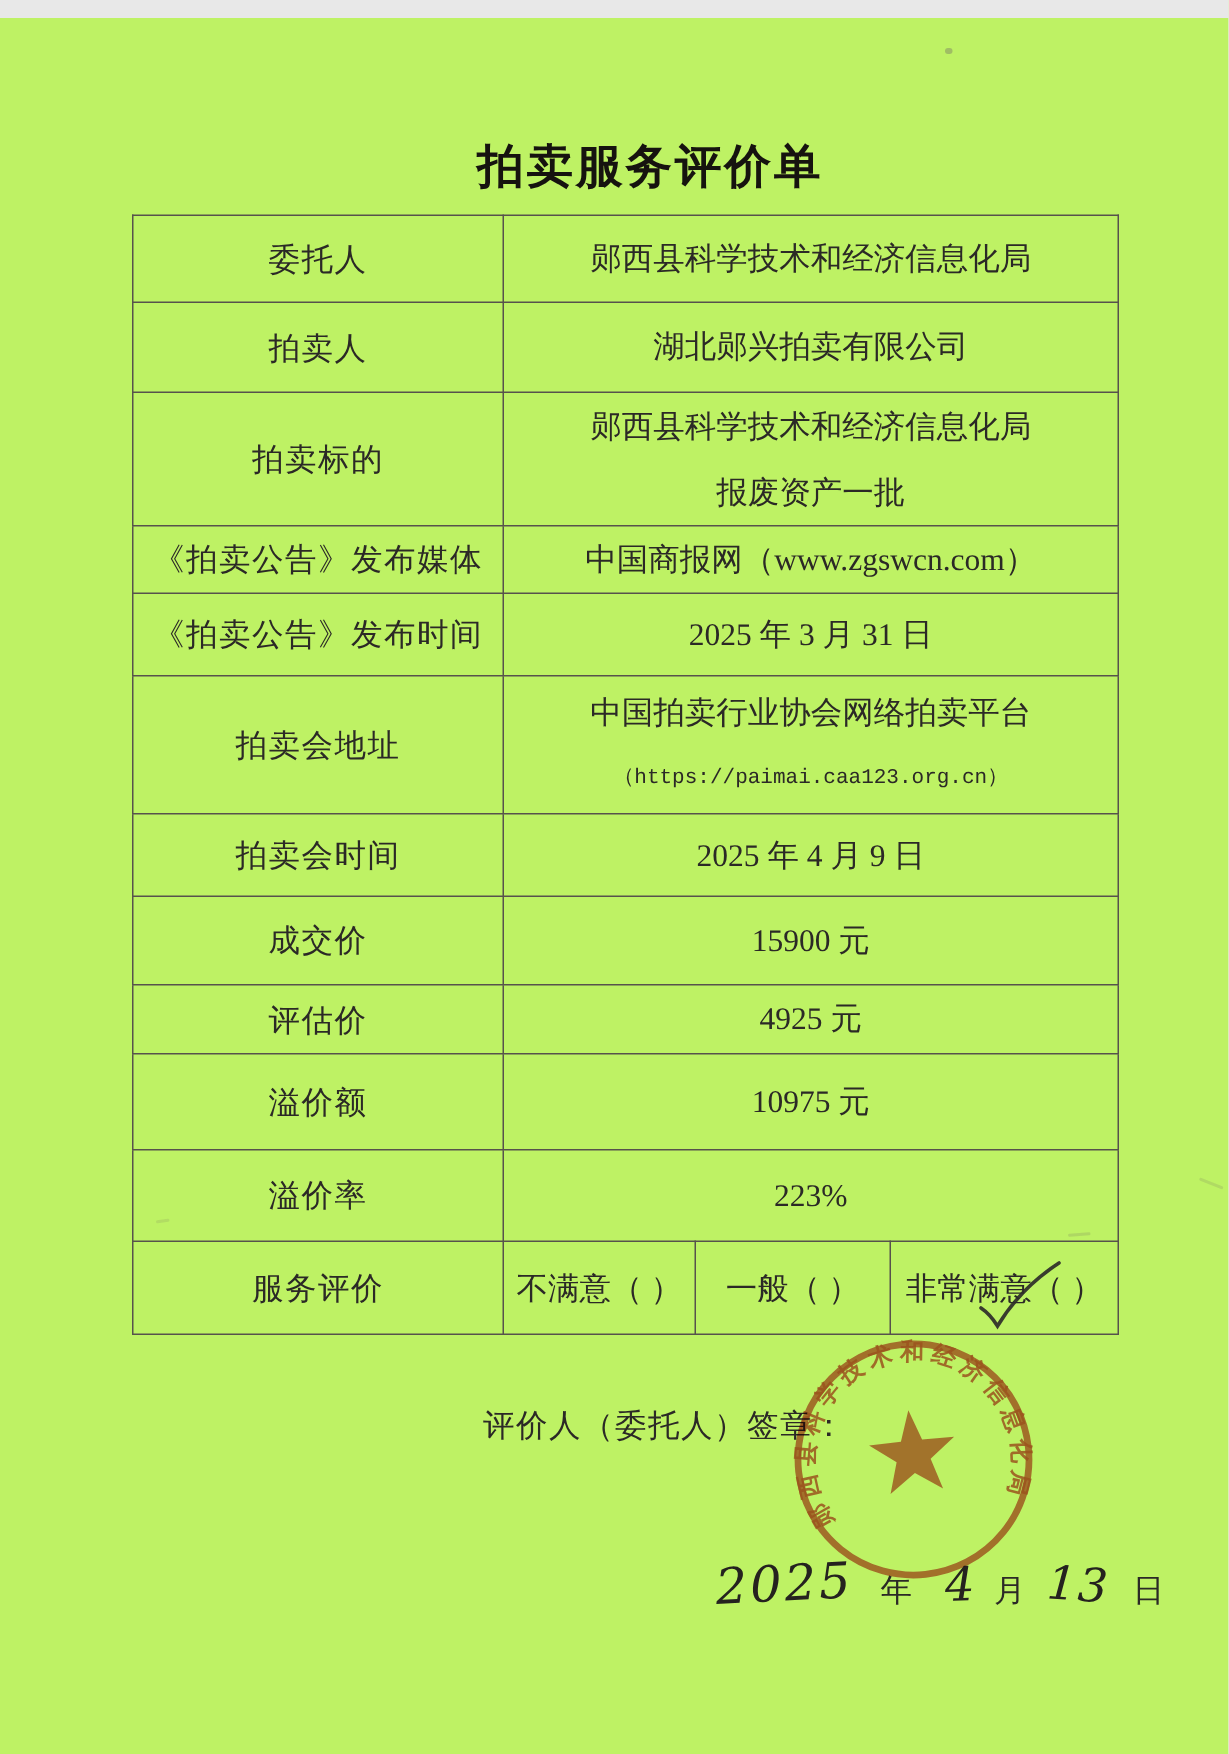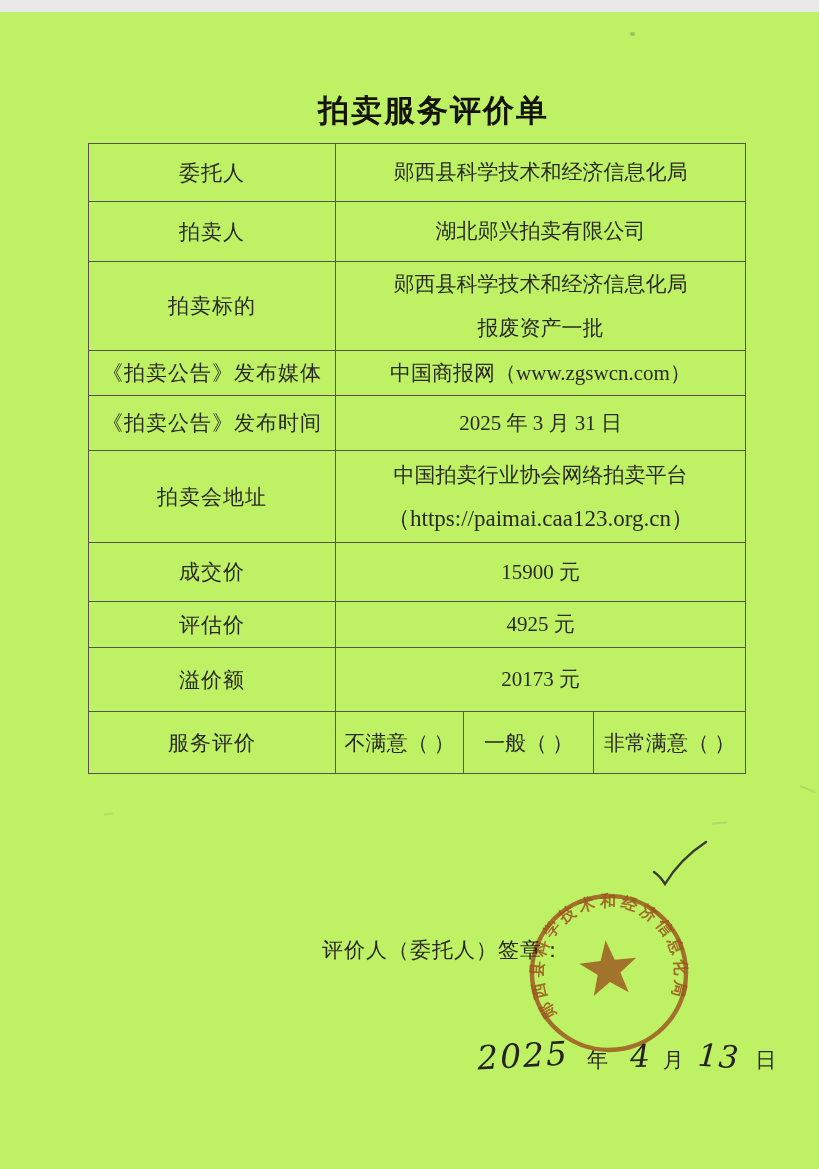--- a/index.html
+++ b/index.html
@@ -18,21 +18,21 @@
     position:absolute; left:88px; top:131px; width:657px;
     border-collapse:collapse; table-layout:fixed; z-index:1;
   }
   .form td {
     border:1px solid #57524c; padding:0; text-align:center; vertical-align:middle;
     font-size:21px; color:#2b2926; overflow:hidden;
   }
   .form td.lab { letter-spacing:1px; }
   .vl { line-height:1.35; }
   .tall .vl { line-height:44px; }
-  .mono { font-family:Liberation Serif, serif; font-size:23px; letter-spacing:0; }
+  .mono { font-family:Liberation Mono, monospace; font-size:14px; letter-spacing:0; }
   .opt { font-size:20px; letter-spacing:0; }
   .sig {
     position:absolute; left:322px; top:924px; z-index:2;
     font-size:21px; letter-spacing:1px;
   }
   .seal {
     position:absolute; left:524px; top:876px; width:170px; height:170px;
     z-index:3; mix-blend-mode:multiply; transform:rotate(-6deg); opacity:0.88;
   }
   .check-svg { position:absolute; left:648px; top:827px; z-index:4; }
@@ -102,36 +102,48 @@
           <div class="vl">2025 年 3 月 31 日</div>
         </td>
       </tr>
       <tr style="height:92px" class="tall">
         <td class="lab">拍卖会地址</td>
         <td class="val" colspan="3">
           <div class="vl">中国拍卖行业协会网络拍卖平台</div>
           <div class="vl mono">（https://paimai.caa123.org.cn）</div>
         </td>
       </tr>
+      <tr style="height:55px">
+        <td class="lab">拍卖会时间</td>
+        <td class="val" colspan="3">
+          <div class="vl">2025 年 4 月 9 日</div>
+        </td>
+      </tr>
       <tr style="height:59px">
         <td class="lab">成交价</td>
         <td class="val" colspan="3">
           <div class="vl">15900 元</div>
         </td>
       </tr>
       <tr style="height:46px">
         <td class="lab">评估价</td>
         <td class="val" colspan="3">
           <div class="vl">4925 元</div>
         </td>
       </tr>
       <tr style="height:64px">
         <td class="lab">溢价额</td>
         <td class="val" colspan="3">
-          <div class="vl">20173 元</div>
+          <div class="vl">10975 元</div>
+        </td>
+      </tr>
+      <tr style="height:61px">
+        <td class="lab">溢价率</td>
+        <td class="val" colspan="3">
+          <div class="vl">223%</div>
         </td>
       </tr>
       <tr style="height:62px">
         <td class="lab">服务评价</td>
         <td class="opt">不满意（ ）</td>
         <td class="opt">一般（ ）</td>
         <td class="opt">非常满意（ ）</td>
       </tr>
     </tbody>
   </table>

